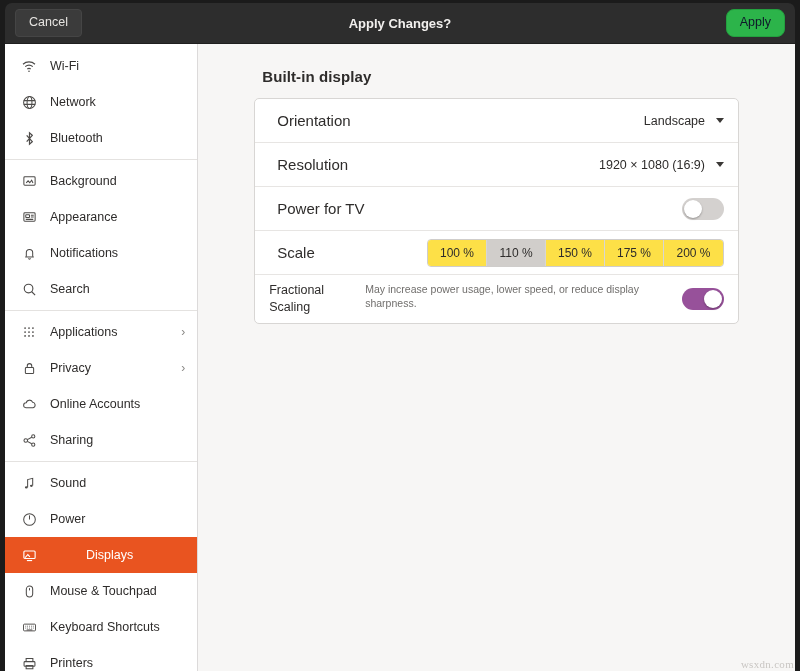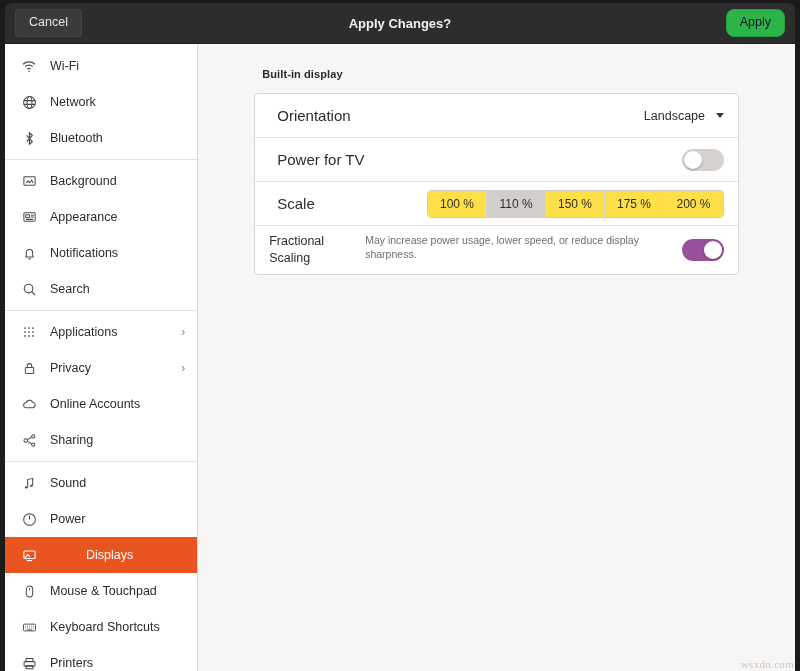--- a/index.html
+++ b/index.html
@@ -136,21 +136,21 @@
 
   
   #content {
     flex: 1 1 auto;
     background: #f7f6f5;
     padding: 24px 56px 0 56px;
     overflow: hidden;
   }
 
   #section-title {
-    font-size: 11px;
+    font-size: 15px;
     font-weight: bold;
     color: #2e2c2b;
     margin-bottom: 13px;
     letter-spacing: 0.1px;
     padding-left: 8px;
   }
 
   .card {
     background: #ffffff;
     border: 1px solid #d8d6d4;
@@ -487,20 +487,26 @@
 
       <div class="card">
 
         <div class="row">
           <span class="row-label">Orientation</span>
           <span class="row-spacer"></span>
           <span class="row-value">Landscape</span>
           <span class="caret"></span>
         </div>
 
+        <div class="row">
+          <span class="row-label">Resolution</span>
+          <span class="row-spacer"></span>
+          <span class="row-value">1920 × 1080 (16:9)</span>
+          <span class="caret"></span>
+        </div>
 
         <div class="row">
           <span class="row-label">Power for TV</span>
           <span class="row-spacer"></span>
           <span class="toggle off">
             <span class="knob"></span>
           </span>
         </div>
 
         <div class="row">

